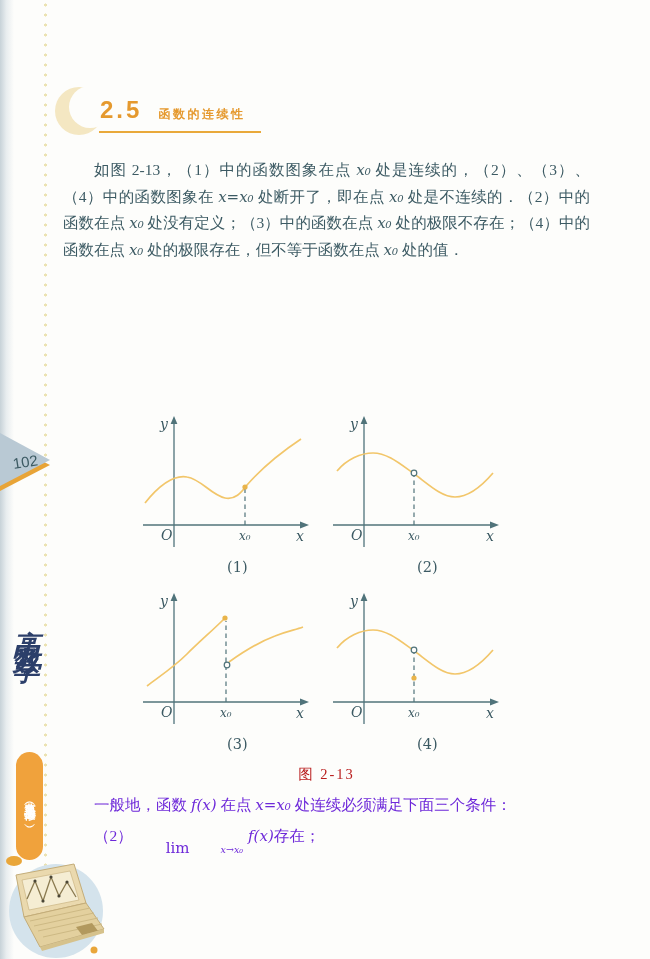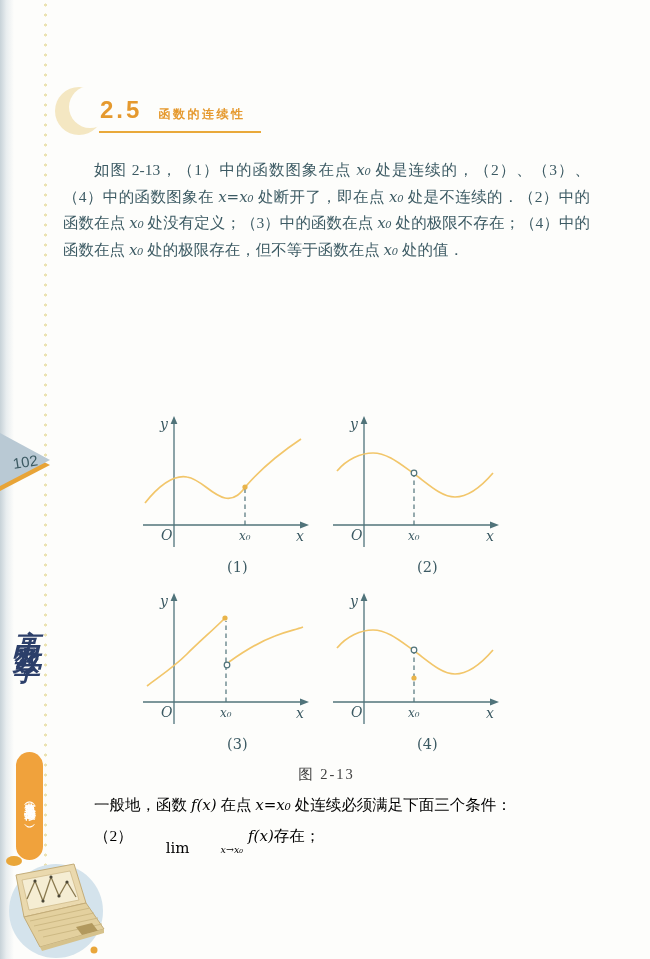--- a/index.html
+++ b/index.html
@@ -53,24 +53,24 @@
   .content{position:absolute;left:63px;top:157px;width:527px;}
   p.body{
     margin:0;font-size:15.5px;line-height:26.6px;
     text-align:justify;text-indent:2em;color:#3c5a63;
   }
   .m{font-family:"DejaVu Serif",serif;font-style:italic;font-size:15px;}
   
   .panel{position:absolute;}
   .fig-caption{
     position:absolute;left:63px;top:765px;width:527px;text-align:center;
-    font-size:14.5px;letter-spacing:2px;color:#404040;
+    font-size:14.5px;letter-spacing:2px;color:#b91c1c;
   }
   .conditions{position:absolute;left:63px;top:791px;width:540px;}
-  .conditions p{margin:0;font-size:15.5px;line-height:28px;text-align:left;text-indent:2em;color:#000000;}
+  .conditions p{margin:0;font-size:15.5px;line-height:28px;text-align:left;text-indent:2em;color:#6d28d9;}
   .conditions p.tall{line-height:34px;}
   .lim{
     display:inline-flex;flex-direction:row;align-items:center;
     vertical-align:-12px;line-height:1;margin:0 5px 0 2px;
   }
   .lim .top{font-family:"DejaVu Serif",serif;font-size:15px;}
   .lim .sub{font-family:"DejaVu Serif",serif;font-style:italic;font-size:9.5px;margin-top:1.5px;}
   
   svg text{fill:#3c5a63;}
   .ax-lab{font-family:"DejaVu Serif",serif;font-style:italic;font-size:14px;}

